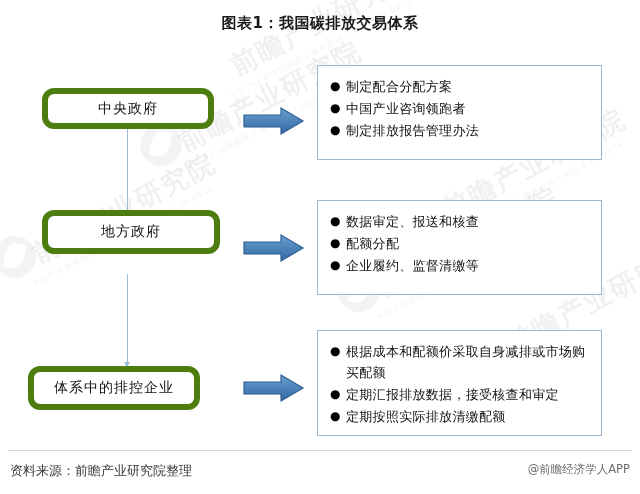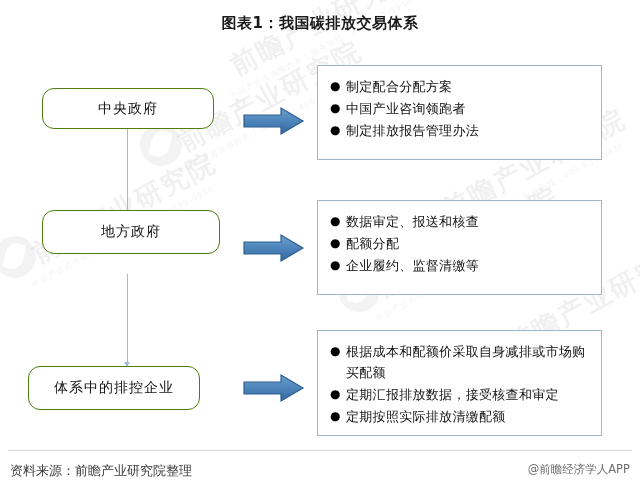--- a/index.html
+++ b/index.html
@@ -76,21 +76,21 @@
     font-weight: bold;
     color: #1a1a1a;
     z-index: 5;
     letter-spacing: 0.5px;
   }
 
   
   .lbox {
     position: absolute;
     box-sizing: border-box;
-    border: 1px solid #4d7c0f;
+    border: 6px solid #4d7c0f;
     border-radius: 12px;
     background: #ffffff;
     display: flex;
     align-items: center;
     justify-content: center;
     font-size: 14px;
     color: #111111;
     z-index: 4;
     letter-spacing: 1px;
   }

